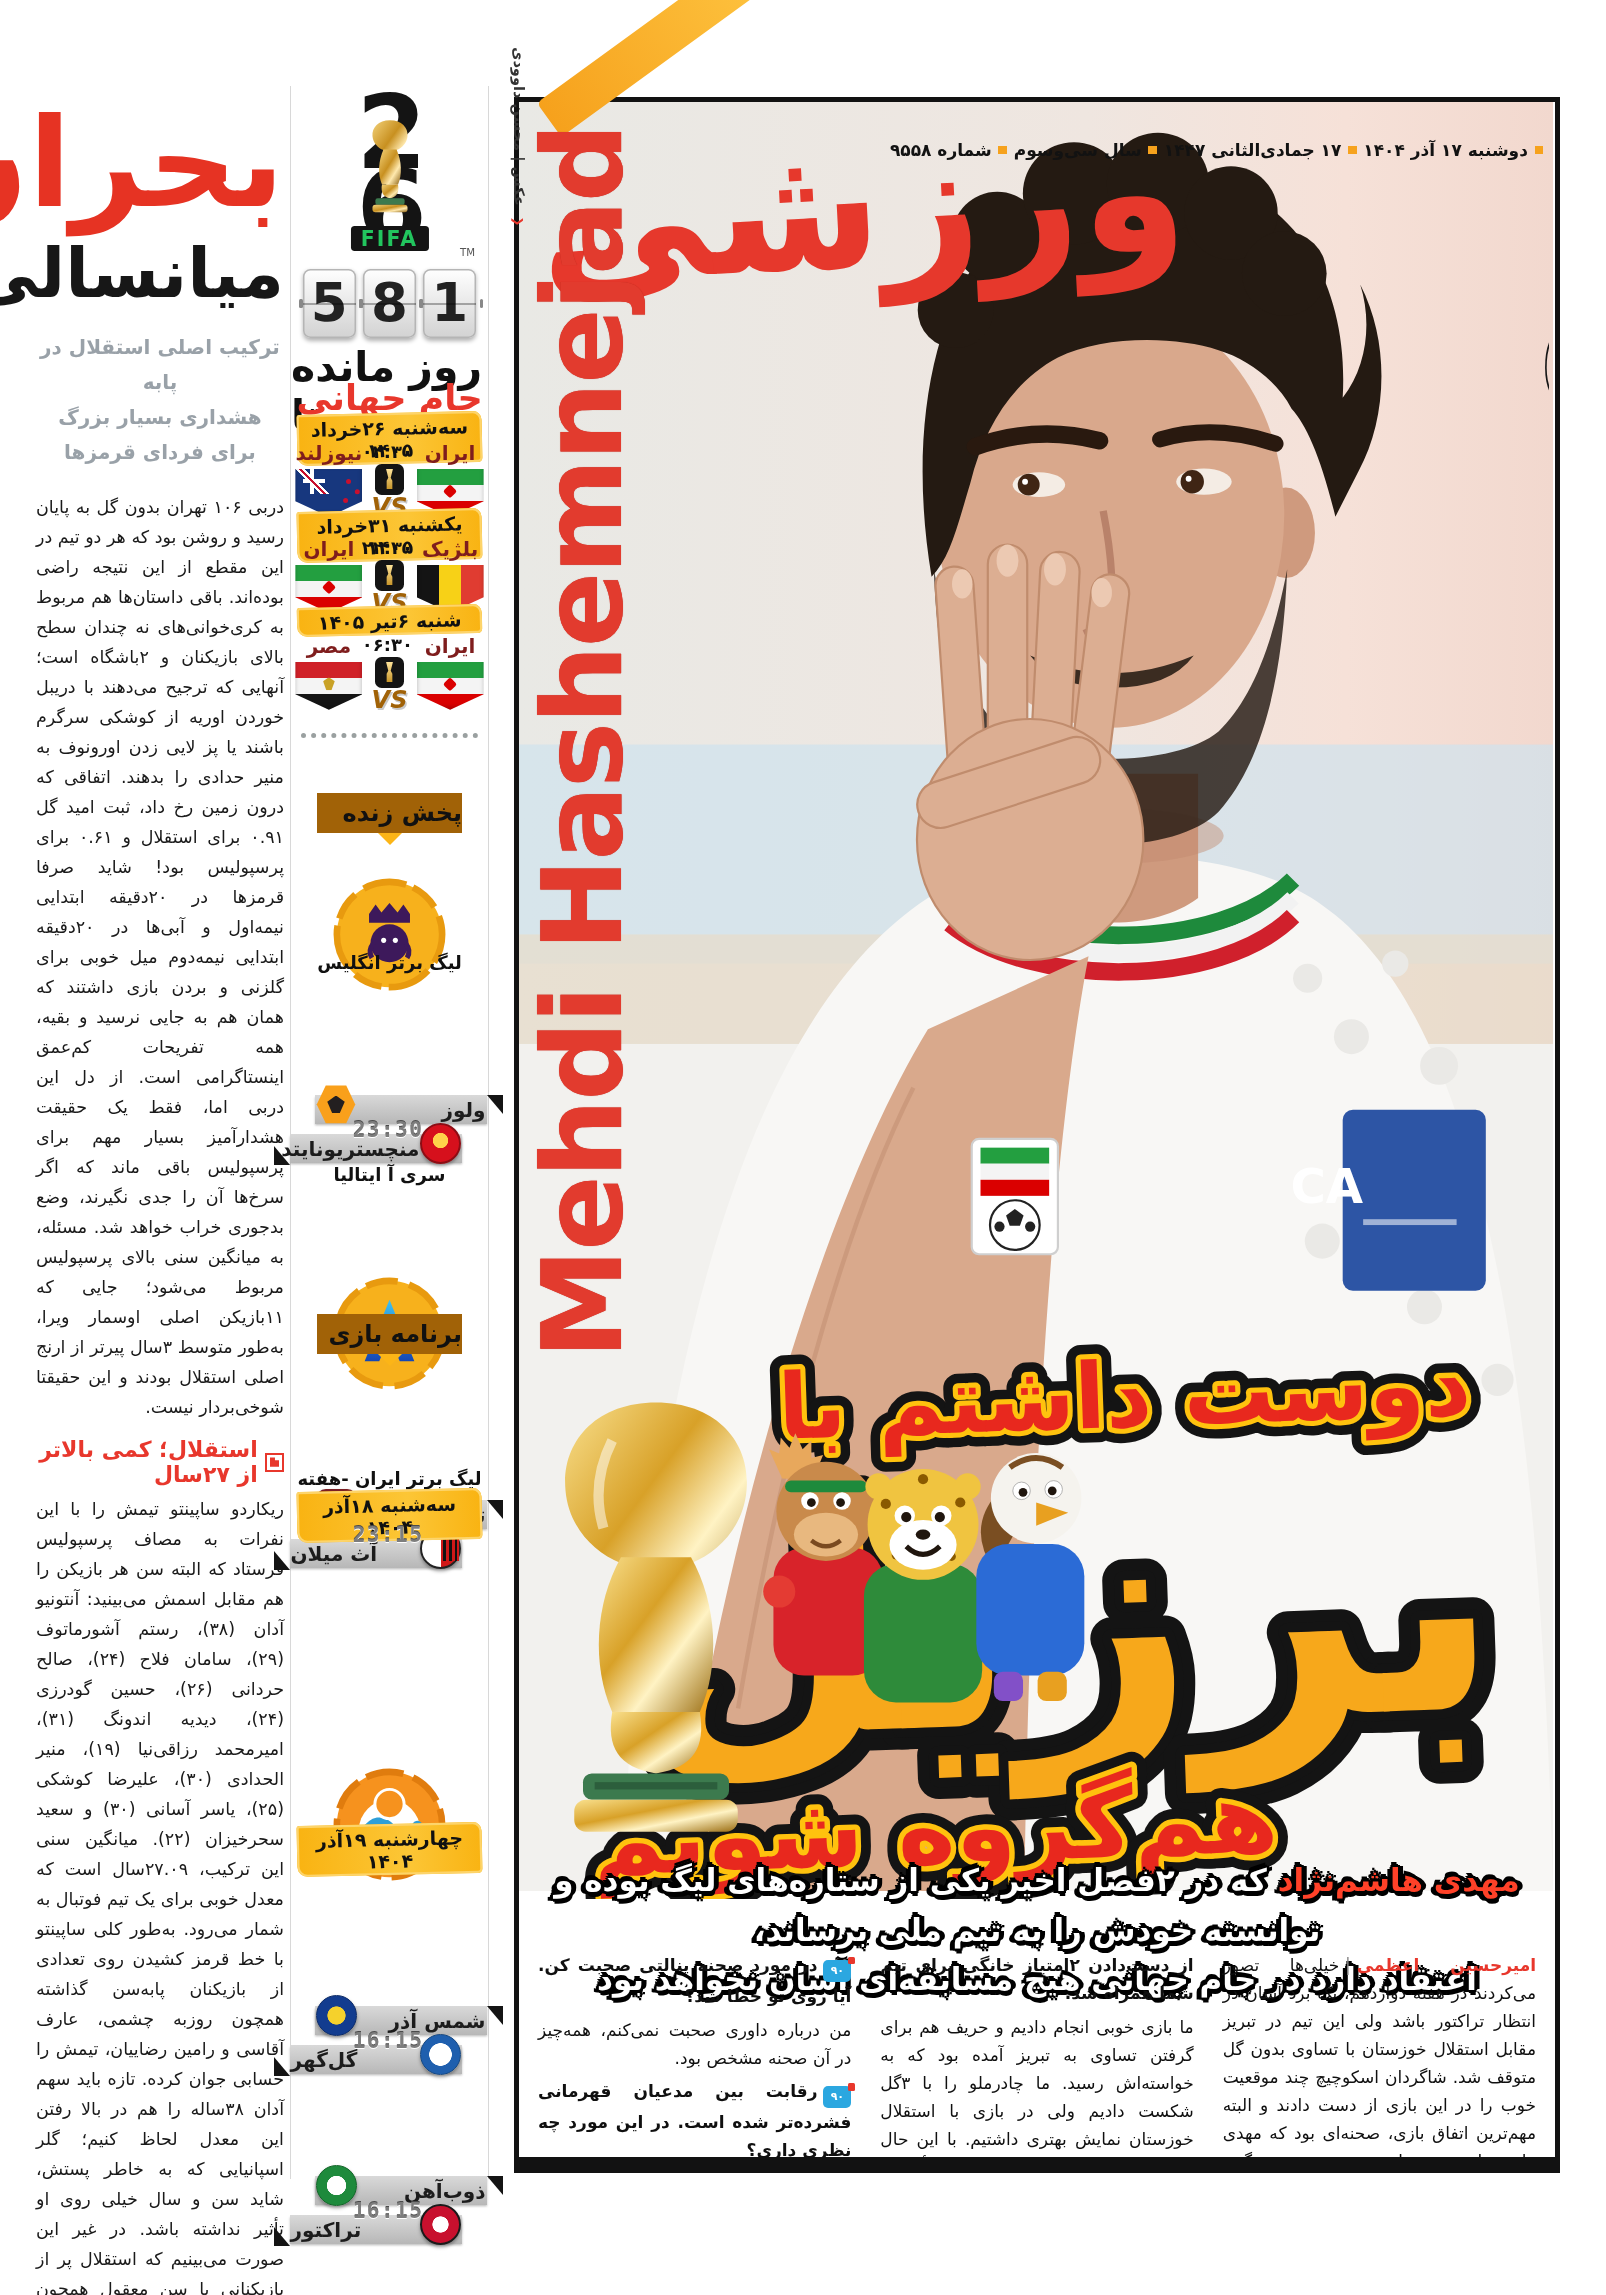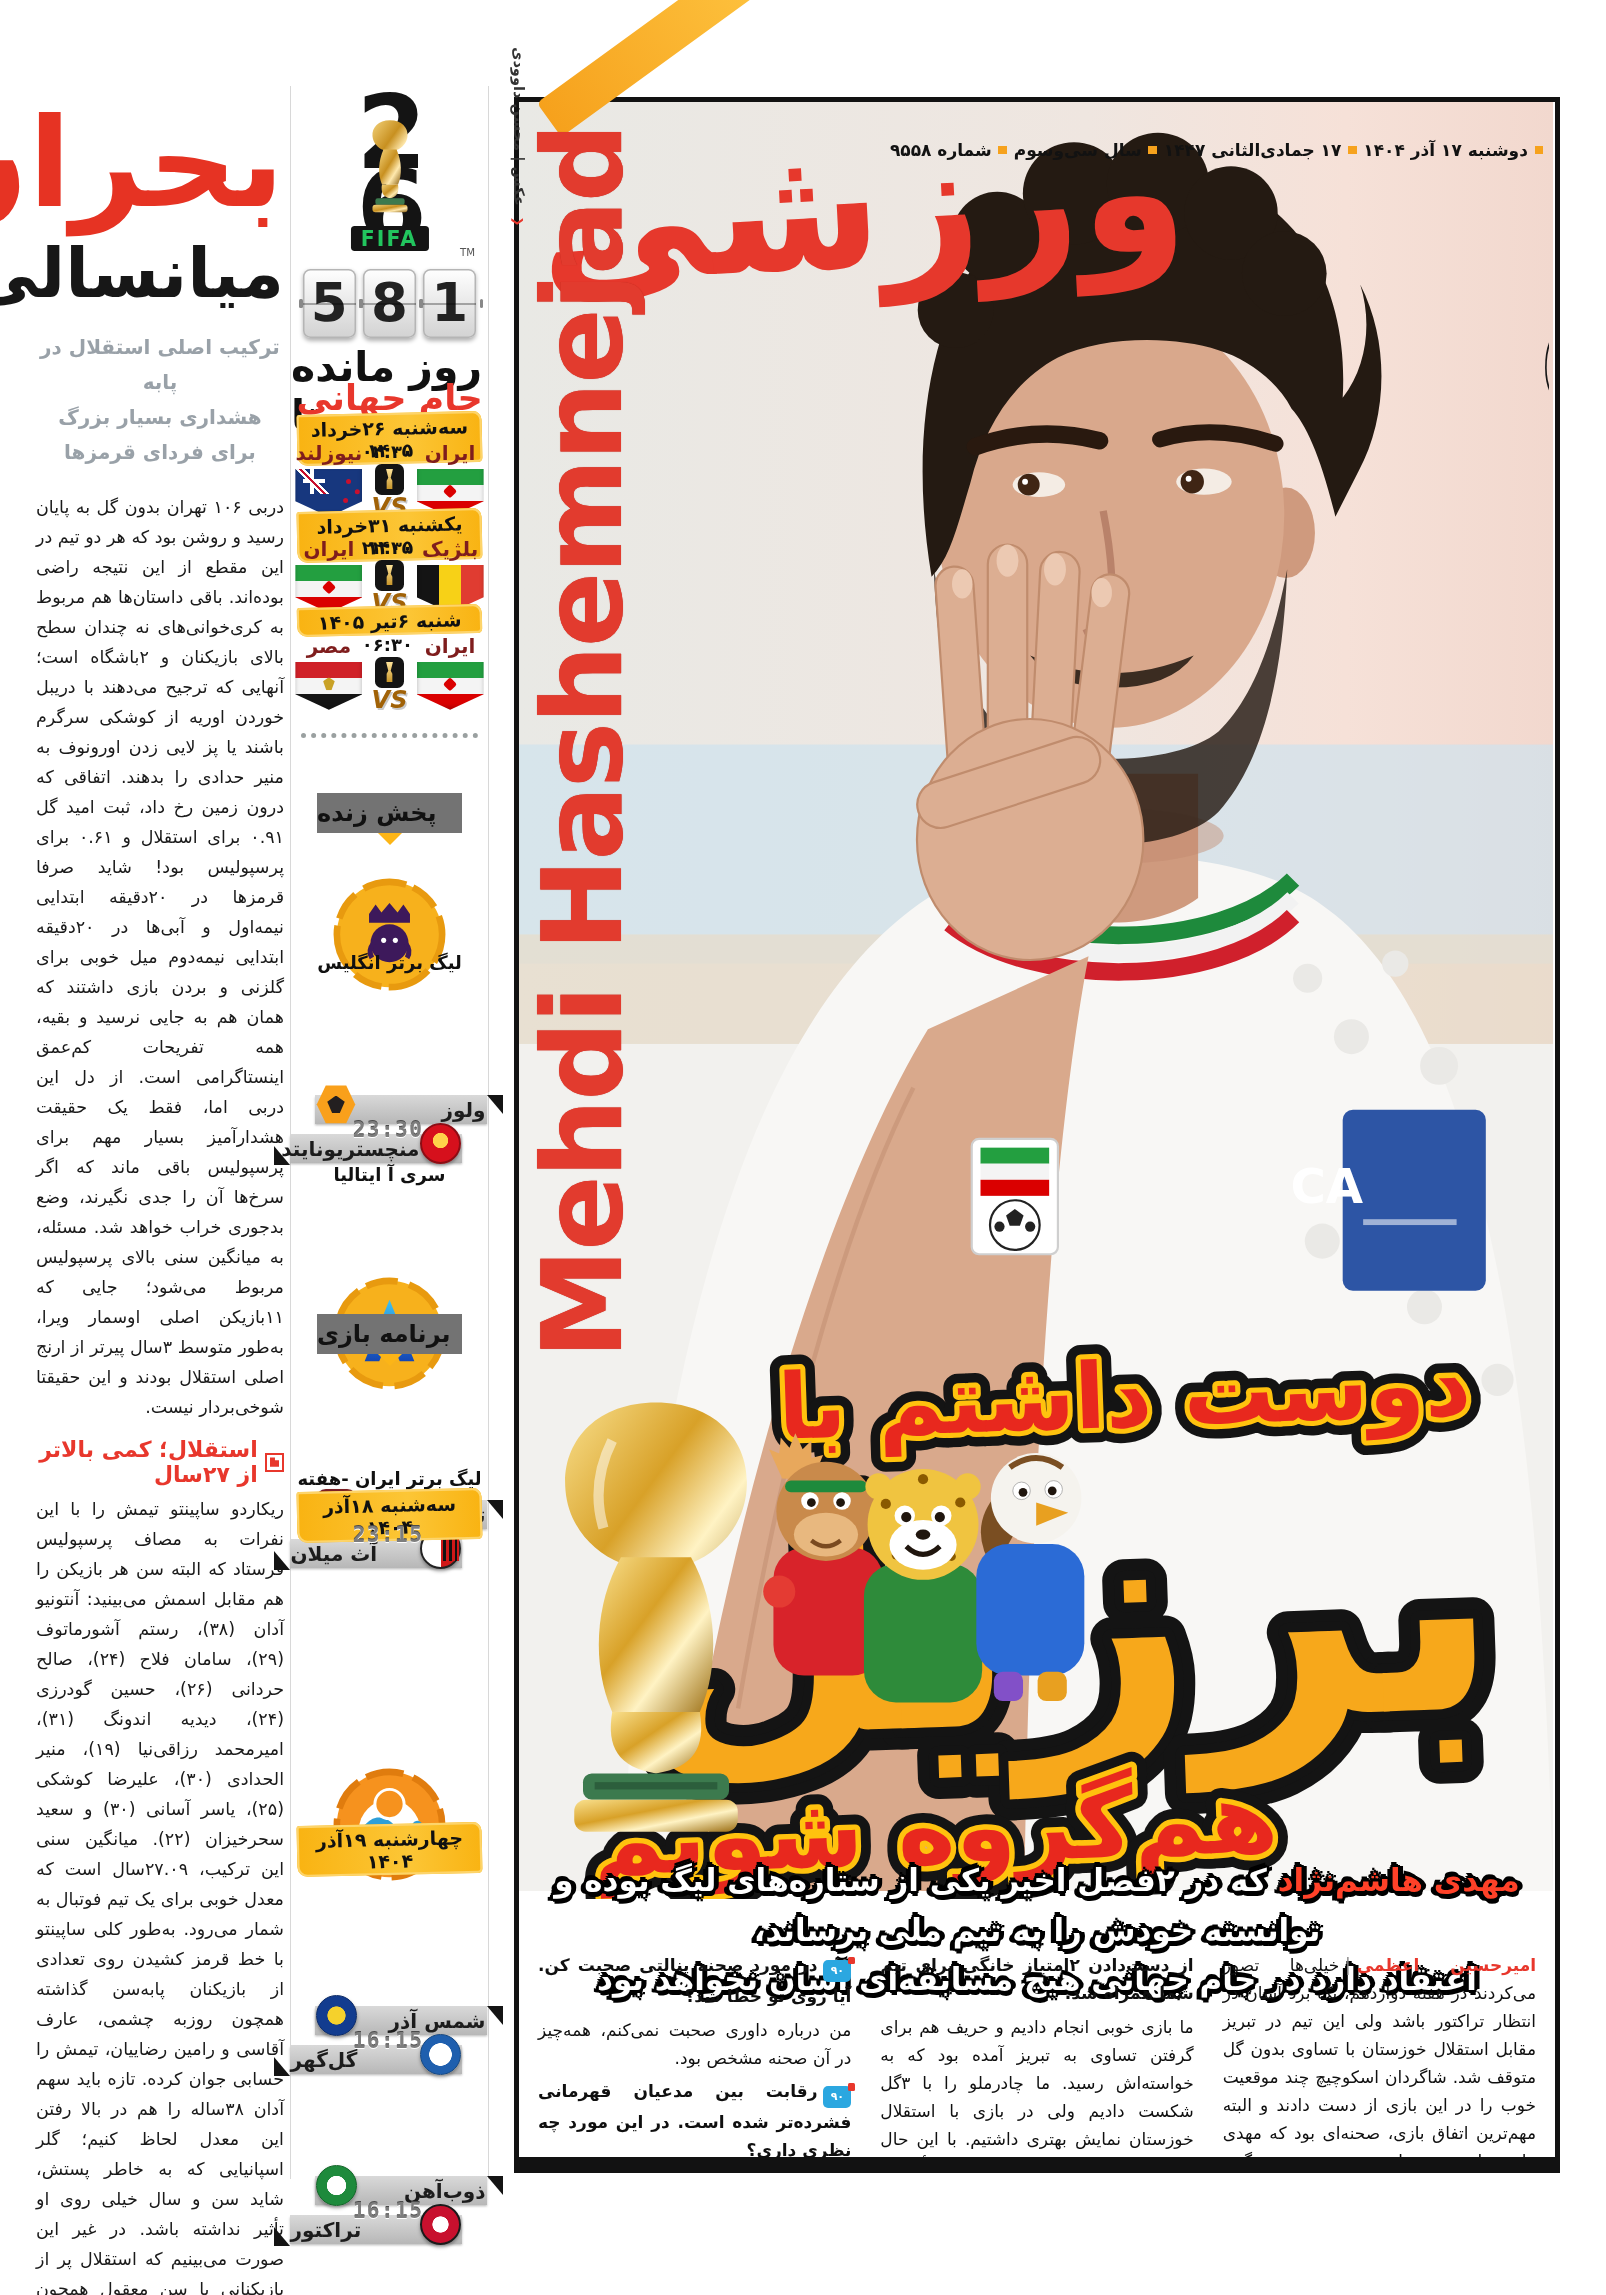--- a/index.html
+++ b/index.html
@@ -45,21 +45,21 @@
         font-size:53px;font-weight:bold;text-align:center;line-height:67px;color:#222;position:relative;}
   .card:after{content:'';position:absolute;left:0;right:0;top:49%;height:2.2px;background:rgba(0,0,0,.3);}
   .card:before{content:'';position:absolute;top:44%;left:-3.7px;width:3.7px;height:8.8px;background:#888;
         box-shadow:60px 0 0 #888;border-radius:1.5px;}
   .cdays{top:257px;font-size:41px;font-weight:bold;text-align:left;color:#111;}
   .ccup{top:292px;font-size:35px;font-weight:bold;text-align:center;color:#e8372c;}
   
   .ybar{background:linear-gradient(90deg,#f9b312,#fcc636 60%,#f9b312);font-weight:bold;font-size:19px;
         text-align:center;padding:3.7px 1.5px;transform:rotate(-1.3deg);
         border-radius:2.9px 8.8px 4.4px 10.2px;box-shadow:inset 0 0 0 2.2px #fdd46a;color:#111;}
-  .ytab{background:#737373;font-weight:bold;font-size:24px;padding:5.8px 0;text-align:left;
+  .ytab{background:#a16207;font-weight:bold;font-size:24px;padding:5.8px 0;text-align:right;
         left:26px !important;right:26px !important;position:absolute;color:#111;}
   .ytab:after{content:'';position:absolute;bottom:-12.4px;left:50%;transform:translateX(-50%);
         border:12.4px solid transparent;border-top:12.4px solid #fcb517;border-bottom:0;}
   .dots{top:647px;left:10.2px !important;right:10.2px !important;border-top:5.1px dotted #9aa0a0;}
   
   .wc{display:flex;justify-content:space-between;align-items:flex-start;padding:0 2.9px;height:70px;}
   .wcside{width:70px;text-align:center;}
   .wcname{font-weight:bold;font-size:20px;margin-bottom:3.7px;color:#7f1d1d;}
   .pen{width:67px;height:48px;margin:auto;position:relative;
        clip-path:polygon(0 0,100% 0,100% 68%,50% 100%,0 68%);

